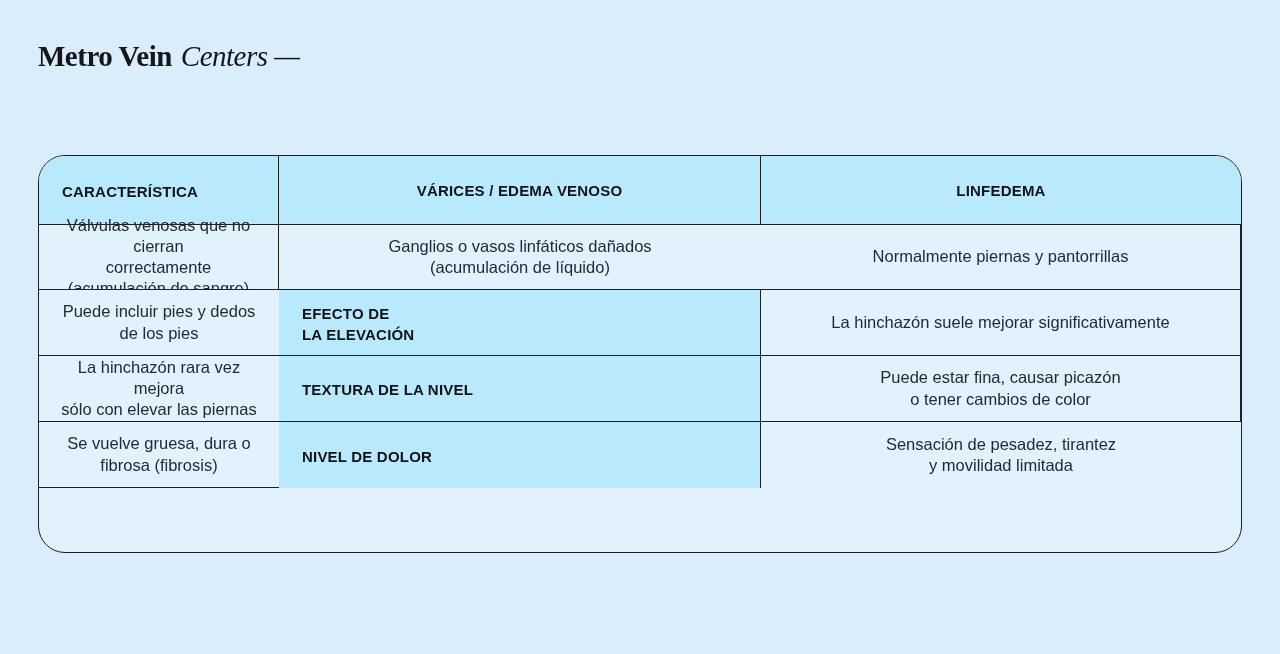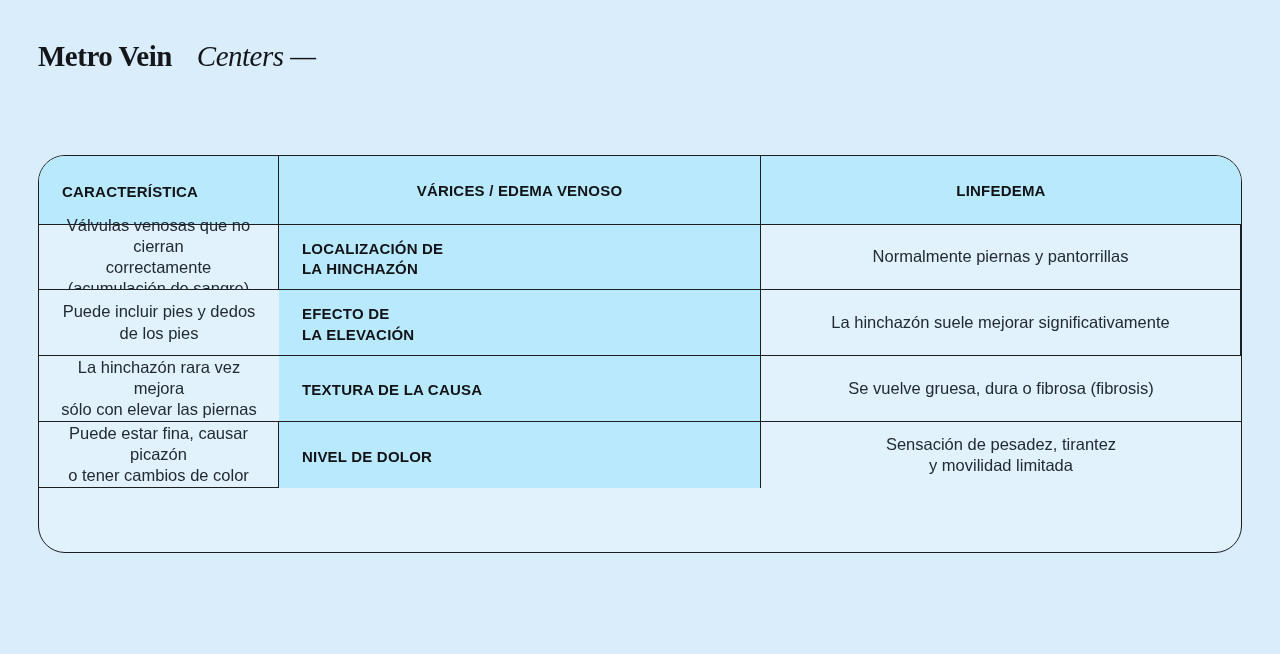--- a/index.html
+++ b/index.html
@@ -21,21 +21,21 @@
   .logo{
     position:absolute;
     left:38px;
     top:40px;
     font-family:"Liberation Serif","DejaVu Serif",serif;
     font-size:29px;
     color:#15161a;
     white-space:nowrap;
   }
   .logo .brand{font-weight:bold;letter-spacing:-0.5px;}
-  .logo .suffix{font-style:italic;margin-left:25px;letter-spacing:-0.5px;}
+  .logo .suffix{font-style:italic;margin-left:9px;letter-spacing:-0.5px;}
   .cmp-table{
     position:absolute;
     left:38px;
     top:155px;
     width:1204px;
     border:1.6px solid var(--border);
     border-radius:27px;
     overflow:hidden;
     display:grid;
     grid-template-columns:240px 482px 480px;
@@ -90,33 +90,33 @@
 </div>
 
 <div class="cmp-table">
 
   <div class="cell accent">CARACTERÍSTICA</div>
   <div class="cell head-center">VÁRICES / EDEMA VENOSO</div>
   <div class="cell head-center last-col">LINFEDEMA</div>
 
   <div class="cell value">Válvulas venosas que no cierran
 correctamente (acumulación de sangre)</div>
+  <div class="cell value last-col">Ganglios o vasos linfáticos dañados
+(acumulación de líquido)</div>
 
-  <div class="cell accent">LOCALIZACIÓN DE
-LA HINCHAZÓN</div>
   <div class="cell value">Normalmente piernas y pantorrillas</div>
   <div class="cell value last-col">Puede incluir pies y dedos de los pies</div>
 
   <div class="cell accent">EFECTO DE
 LA ELEVACIÓN</div>
   <div class="cell value">La hinchazón suele mejorar significativamente</div>
   <div class="cell value last-col">La hinchazón rara vez mejora
 sólo con elevar las piernas</div>
 
-  <div class="cell accent">TEXTURA DE LA CAUSA</div>
-  <div class="cell value last-col">Se vuelve gruesa, dura o fibrosa (fibrosis)</div>
+  <div class="cell accent">TEXTURA DE LA NIVEL</div>
   <div class="cell value">Puede estar fina, causar picazón
 o tener cambios de color</div>
+  <div class="cell value last-col">Se vuelve gruesa, dura o fibrosa (fibrosis)</div>
 
   <div class="cell accent last-row">NIVEL DE DOLOR</div>
   <div class="cell value last-col last-row">Sensación de pesadez, tirantez
 y movilidad limitada</div>
 </div>
 
 </body></html>

